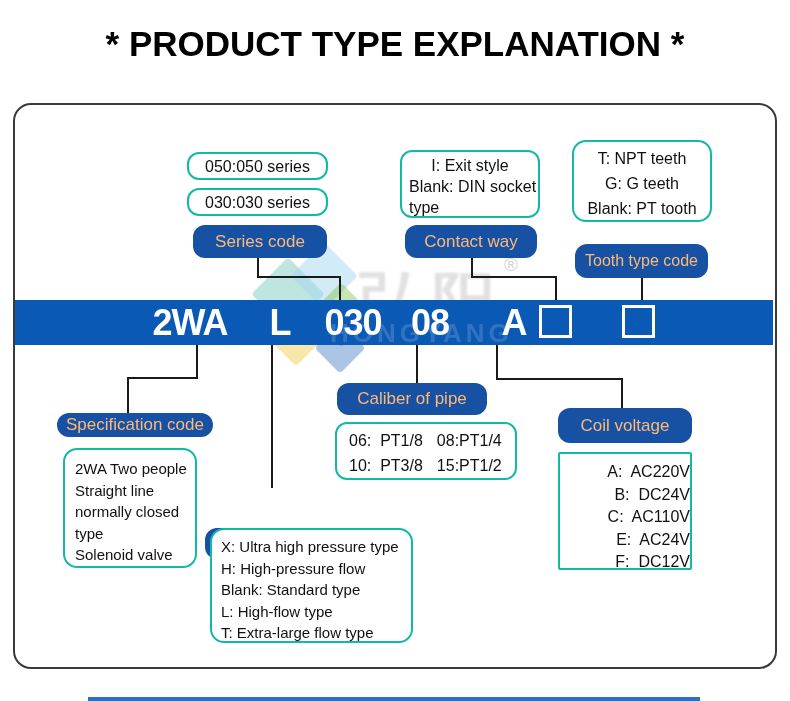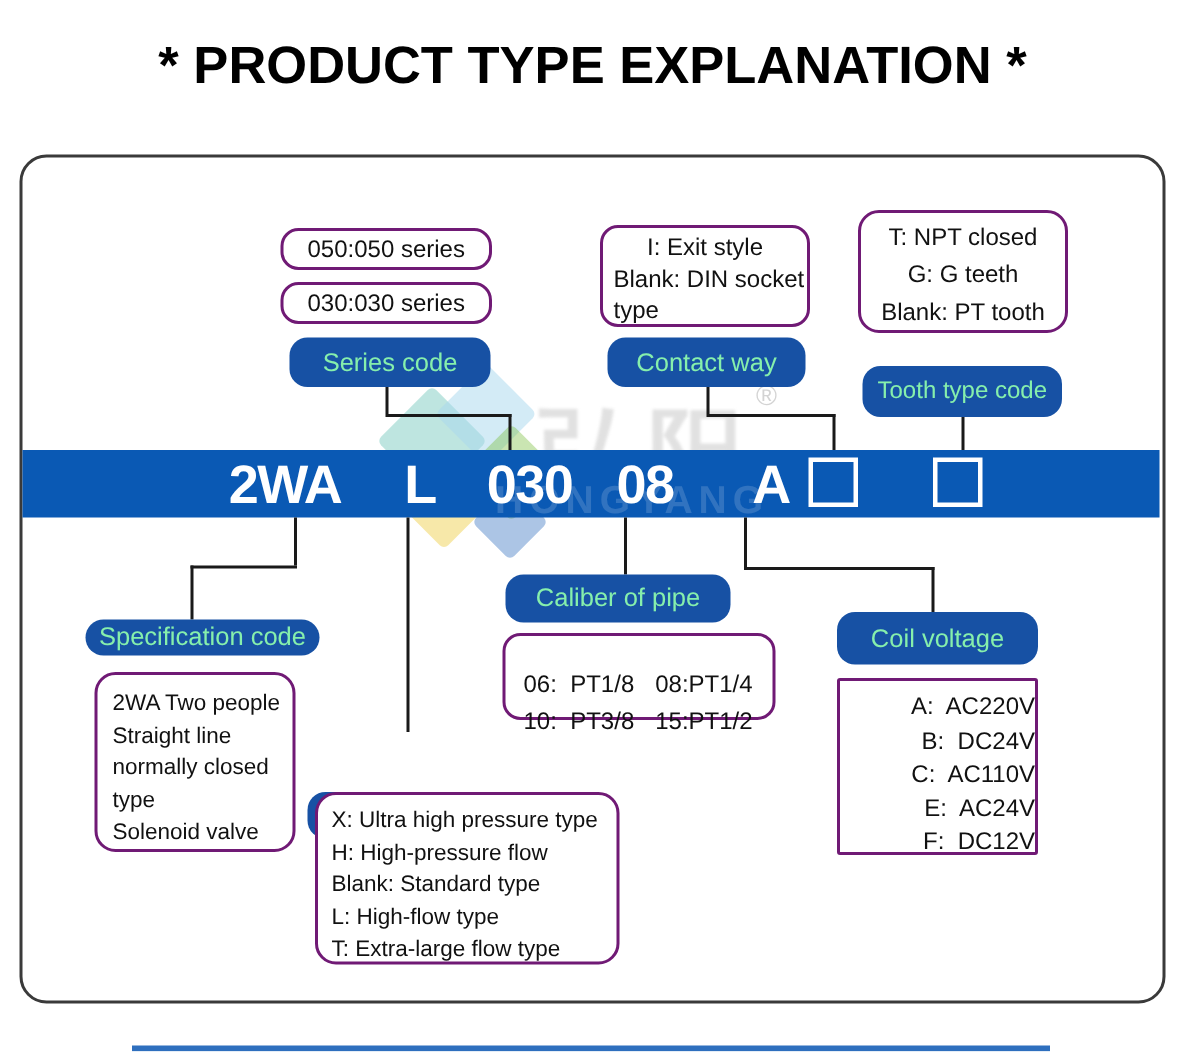--- a/index.html
+++ b/index.html
@@ -16,28 +16,28 @@
   .title{
     top:24px;left:0;width:790px;text-align:center;
     font-size:35px;font-weight:bold;color:#000;letter-spacing:0px;z-index:5;
   }
   .panel{
     left:13px;top:103px;width:760px;height:562px;
     border:2px solid #3a3a3a;border-radius:18px;background:transparent;z-index:0;
   }
   
   .obox{
-    background:#fff;border:2px solid #701a75;border-radius:12px;
+    background:#fff;border:2px solid #14b8a6;border-radius:12px;
     font-size:16px;color:#111;z-index:5;box-sizing:border-box;
   }
   .obox .cl{text-align:center;}
   .obox .ll{text-align:left;padding-left:7px;}
   
   .pill{
-    background:var(--pill-blue);border-radius:12px;color:#86efac;
+    background:var(--pill-blue);border-radius:12px;color:#fdba74;
     font-size:17px;display:flex;align-items:center;justify-content:center;
     z-index:5;box-sizing:border-box;text-align:center;
   }
   
   .bar{left:15px;top:300px;width:758px;height:45px;background:var(--bar-blue);z-index:2;}
   .seg{
     top:300px;height:45px;line-height:45px;text-align:center;color:#fff;
     font-size:36px;font-weight:bold;letter-spacing:-1px;z-index:6;
   }
   .sq{
@@ -85,21 +85,21 @@
     <div class="cl">030:030 series</div>
   </div>
 
   <div class="abs obox" style="left:400px;top:150px;width:140px;height:68px;padding-top:3px;line-height:21px;">
     <div class="cl">I: Exit style</div>
     <div class="ll">Blank: DIN socket</div>
     <div class="ll">type</div>
   </div>
 
   <div class="abs obox" style="left:572px;top:140px;width:140px;height:82px;padding-top:4px;line-height:25px;border-radius:14px;">
-    <div class="cl">T: NPT closed</div>
+    <div class="cl">T: NPT teeth</div>
     <div class="cl">G: G teeth</div>
     <div class="cl">Blank: PT tooth</div>
   </div>
 
   <div class="abs pill" style="left:193px;top:225px;width:134px;height:33px;">
     <span>Series code</span>
   </div>
   <div class="abs pill" style="left:405px;top:225px;width:132px;height:33px;">
     <span>Contact way</span>
   </div>
@@ -157,21 +157,21 @@
   </div>
 
   <div class="abs obox" style="left:210px;top:528px;width:203px;height:115px;border-radius:14px;font-size:15px;line-height:21.5px;padding:6px 0 0 9px;">
     <div>X: Ultra high pressure type</div>
     <div>H: High-pressure flow</div>
     <div>Blank: Standard type</div>
     <div>L: High-flow type</div>
     <div>T: Extra-large flow type</div>
   </div>
 
-  <div class="abs obox" style="left:335px;top:422px;width:182px;height:58px;border-radius:12px;font-size:16px;line-height:25px;padding:20px 0 0 12px;">
+  <div class="abs obox" style="left:335px;top:422px;width:182px;height:58px;border-radius:12px;font-size:16px;line-height:25px;padding:4px 0 0 12px;">
     <div>
       <span class="pre">06:  PT1/8</span><span class="pre" style="margin-left:14px;">08:PT1/4</span>
     </div>
     <div>
       <span class="pre">10:  PT3/8</span><span class="pre" style="margin-left:14px;">15:PT1/2</span>
     </div>
   </div>
 
   <div class="abs obox" style="left:558px;top:452px;width:134px;height:118px;border-radius:2px;font-size:16px;line-height:22.5px;padding:7px 0 0 16px;text-align:right;">
     <div class="pre">A:  AC220V</div>

